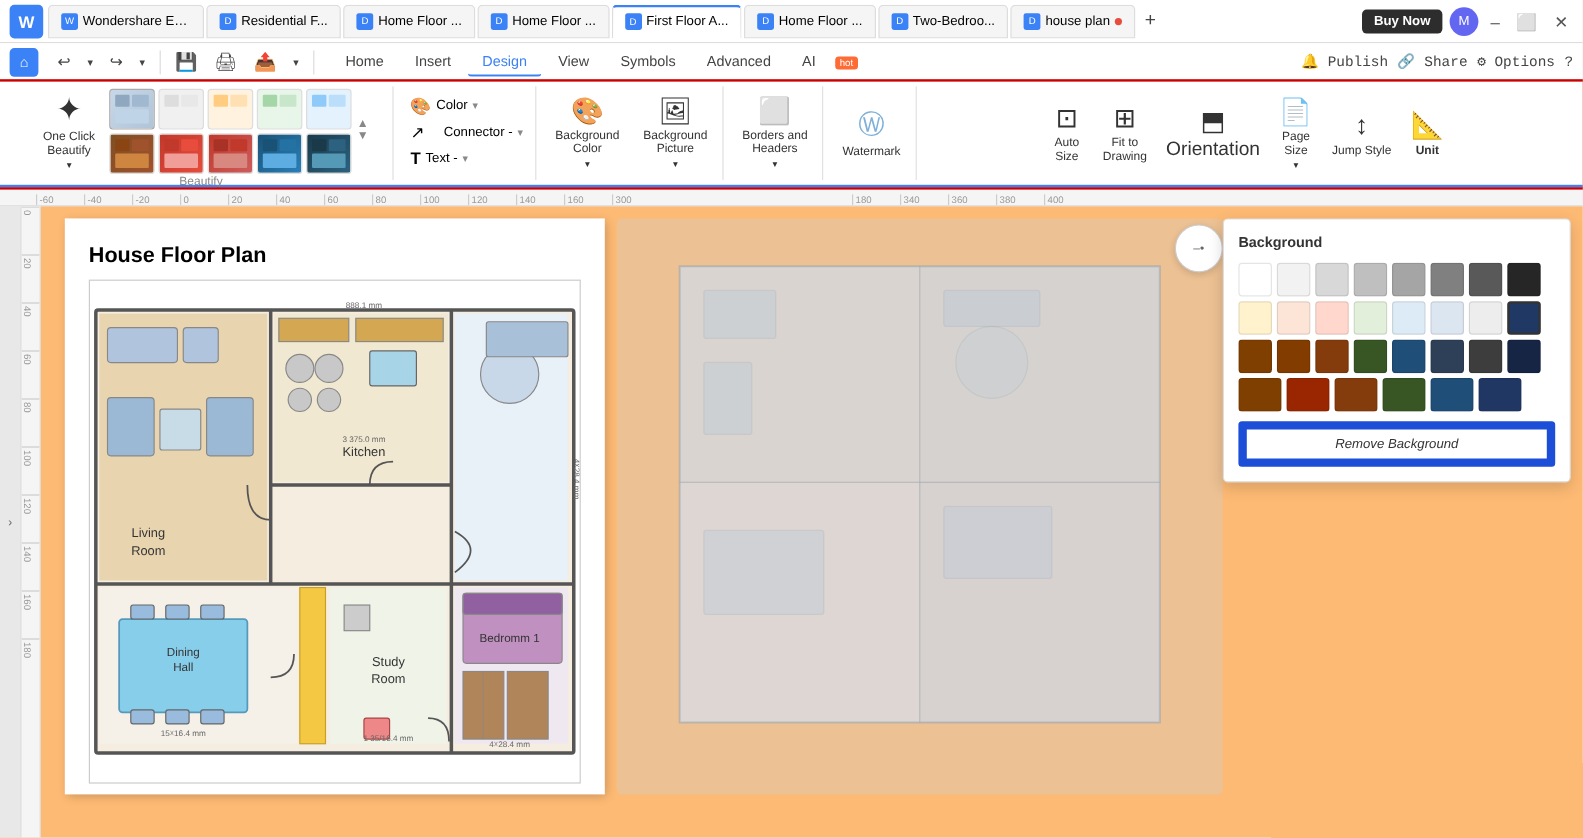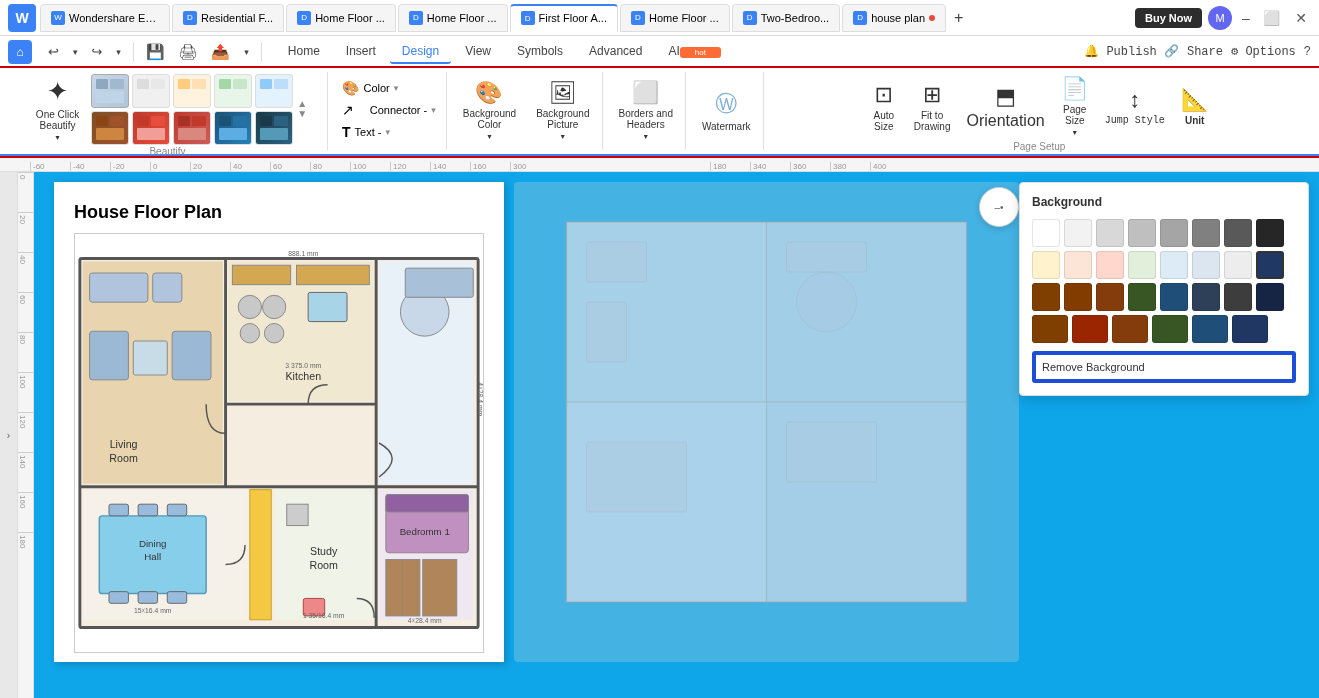--- a/index.html
+++ b/index.html
@@ -228,21 +228,21 @@
       border-right: 1px solid #ddd;
       flex-shrink: 0;
       display: flex; flex-direction: column;
       overflow: hidden;
     }
     .ruler-v-mark { font-size: 8px; color: #999; border-top: 1px solid #ccc; min-height: 40px; padding-top: 2px; writing-mode: vertical-lr; display: flex; align-items: flex-start; }
 
     
     .canvas-area {
       flex: 1;
-      background: #0ea5e9;
+      background: #fdba74;
       position: relative;
       overflow: hidden;
     }
 
     
     .floor-plan-container {
       position: absolute;
       top: 10px;
       left: 20px;
       width: 450px;
@@ -286,35 +286,36 @@
       border: 1px solid rgba(0,0,0,0.1);
     }
     .color-cell.selected { border: 2px solid #333; }
     .color-row {
       display: flex; gap: 4px; margin-bottom: 4px;
     }
     .remove-bg-btn {
       width: 100%;
       padding: 6px;
       background: transparent;
-      border: 4px solid #1d4ed8;
+      border: 7px solid #1d4ed8;
       border-radius: 3px;
       cursor: pointer;
       font-size: 11px;
       color: #333;
-      text-align: left;
+      text-align: center;
+      font-style: italic;
     }
 
     .badge-hot {
       background: #ff6b35;
       color: white;
       font-size: 8px;
-      padding: 1px 15px;
+      padding: 1px 4px;
       border-radius: 3px;
-      margin-left: 0;
+      margin-left: 16px;
     }
   </style>
 </head>
 <body>
 
 <div class="titlebar">
   <div class="titlebar-logo">W</div>
   <div class="tabs-container">
 
     <div class="tab">
@@ -559,28 +560,27 @@
         <span style="font-size:22px;">⬒</span>
         <span style="font-size:16px;text-align:center;">Orientation</span>
       </div>
       <div class="ribbon-btn">
         <span style="font-size:22px;">📄</span>
         <span style="font-size:10px;text-align:center;">Page<br>Size</span>
         <span style="font-size:8px;">▾</span>
       </div>
       <div class="ribbon-btn">
         <span style="font-size:22px;">↕</span>
-        <span style="font-size:10px;text-align:right;font-family:Liberation Mono, monospace;">Jump Style</span>
+        <span style="font-size:10px;text-align:right;">Jump Style</span>
       </div>
       <div class="ribbon-btn">
         <span style="font-size:22px;">📐</span>
         <span style="font-size:10px;font-weight:bold;">Unit</span>
       </div>
     </div>
-    <div class="ribbon-group-label">Page Setup</div>
   </div>
 </div>
 
 <div class="ruler-h">
   <div class="ruler-marks">
     <div class="ruler-mark">-60</div>
     <div class="ruler-mark">-40</div>
     <div class="ruler-mark">-20</div>
     <div class="ruler-mark">0</div>
     <div class="ruler-mark">20</div>

